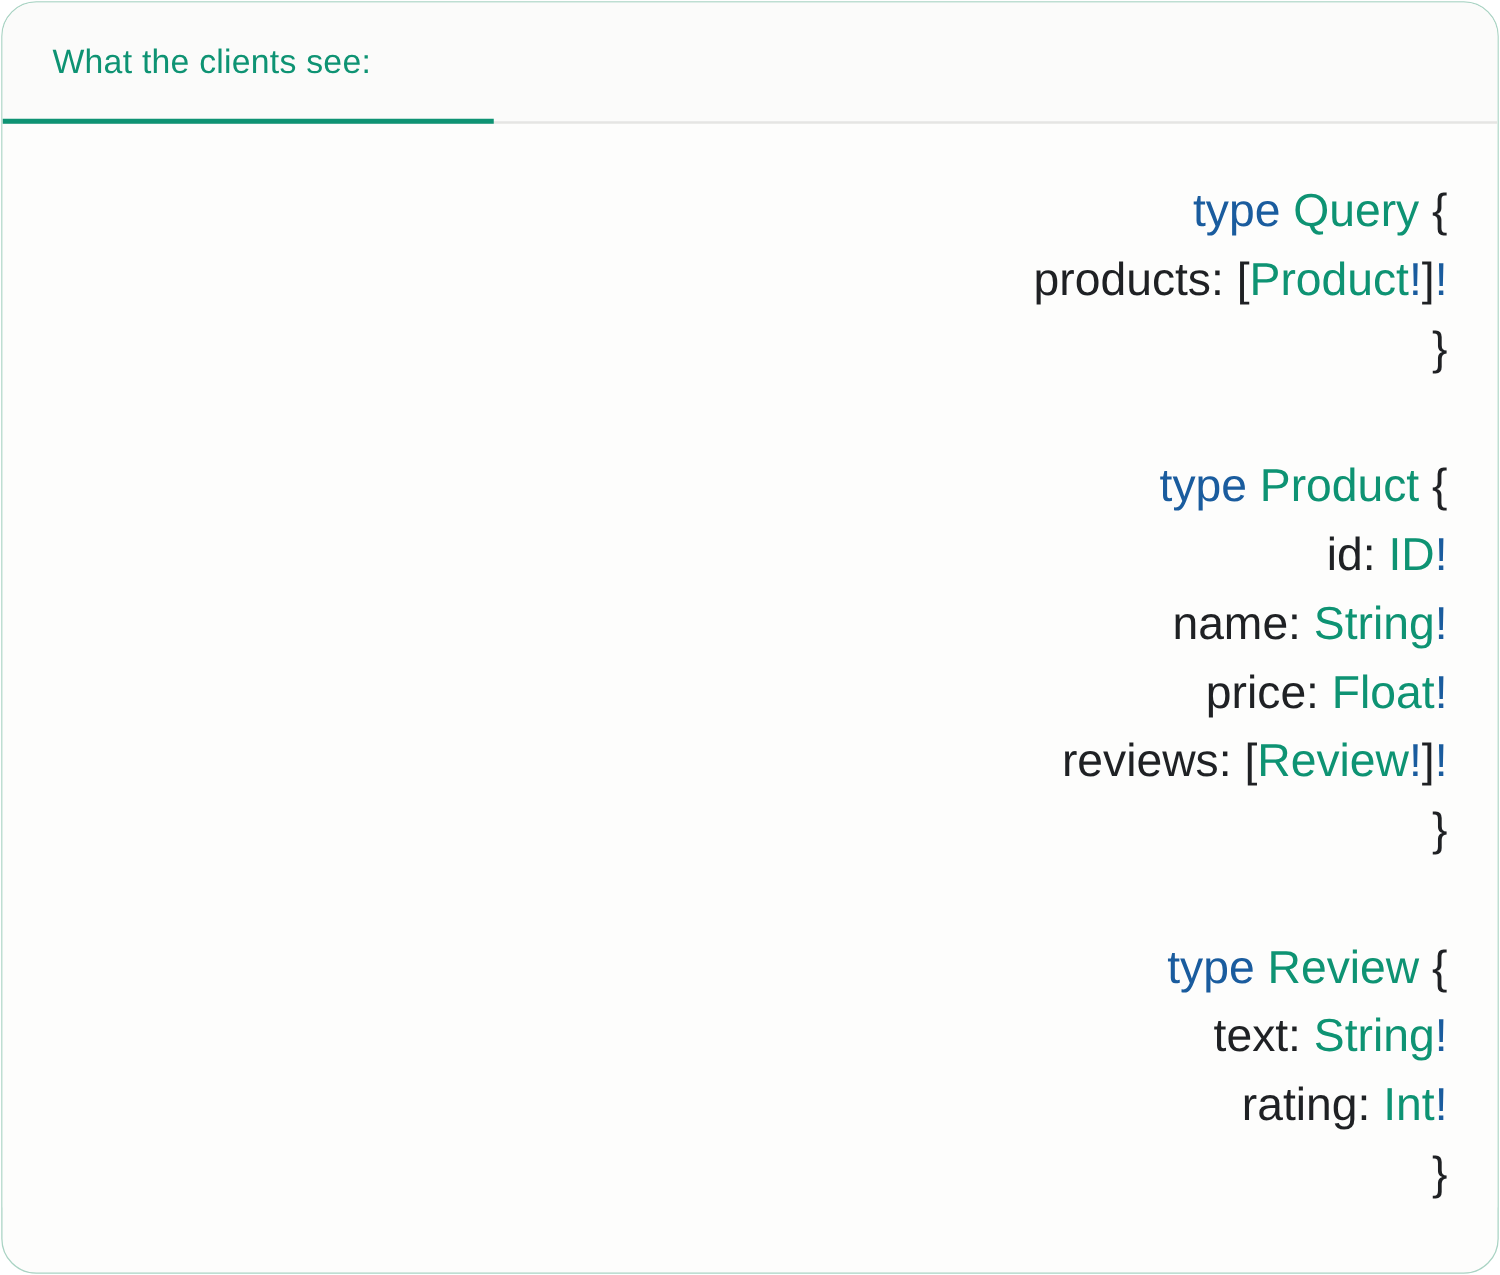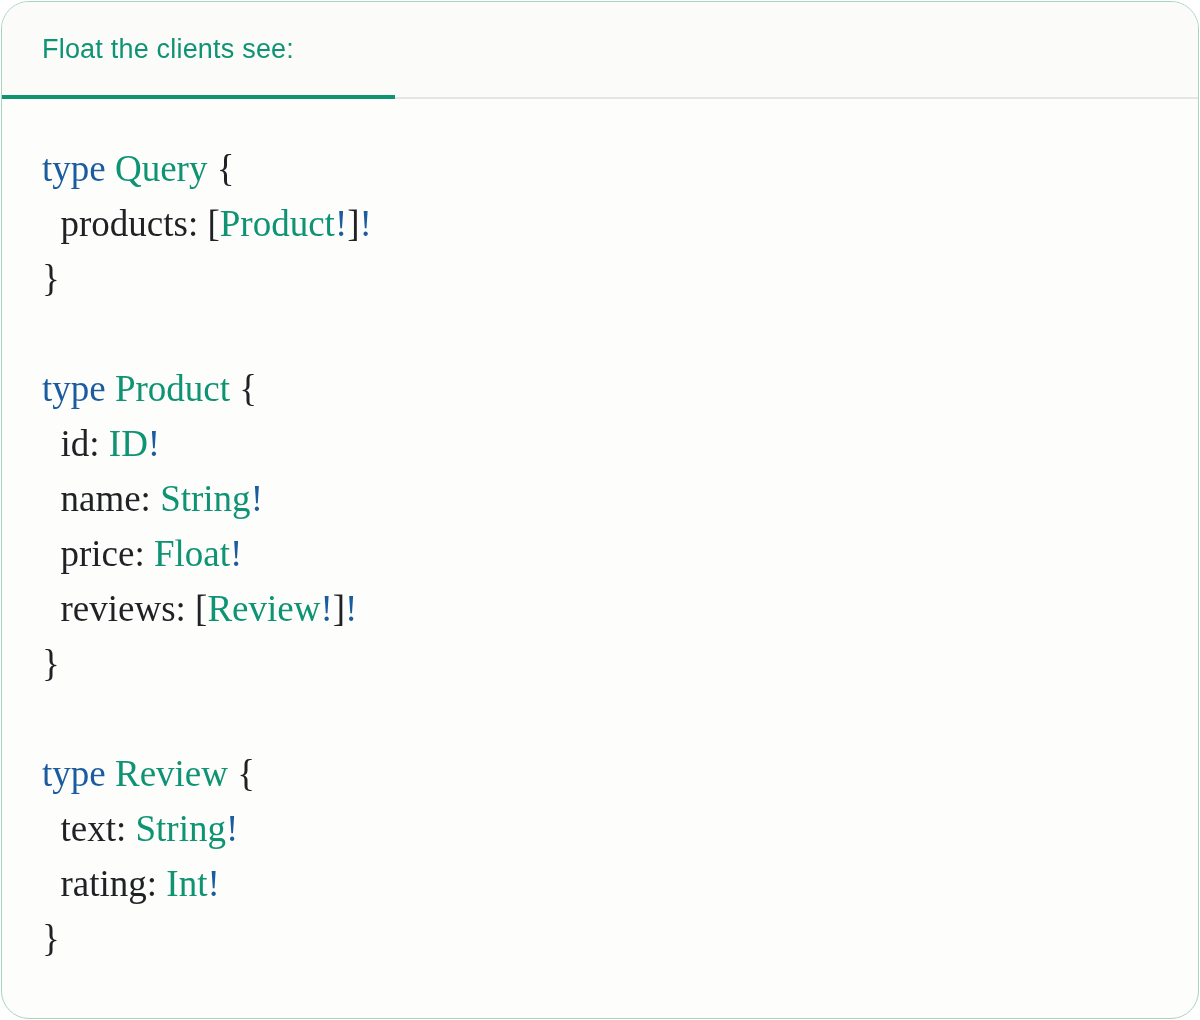--- a/index.html
+++ b/index.html
@@ -53,39 +53,40 @@
   .tab-underline {
     position: absolute;
     left: 0;
     right: 0;
     bottom: -2px;
     height: 4px;
     background: var(--teal);
   }
   .code {
     padding: 42px 40px 0 40px;
-    font-family: Liberation Serif, serif;
+    font-family: Liberation Sans, sans-serif;
     font-size: 37px;
     line-height: 55px;
     color: var(--dark);
     background: #FDFDFC;
+    text-align: right;
   }
   .code-line {
     height: 55px;
     white-space: pre;
   }
   .tok-kw { color: var(--blue); }
   .tok-ty { color: var(--teal); }
   .tok-bg { color: var(--blue); }
   .tok-pl { color: var(--dark); }
 </style>
 </head>
 <body>
 
 <div class="card">
   <div class="tabbar">
     <div class="tab">
-      <span class="tab-label">Float the clients see:</span>
+      <span class="tab-label">What the clients see:</span>
       <span class="tab-underline"></span>
     </div>
   </div>
   <pre class="code" id="code-block"><div class="code-line"><span class="tok-kw">type</span><span class="tok-pl"> </span><span class="tok-ty">Query</span><span class="tok-pl"> {</span></div><div class="code-line"><span class="tok-pl">  products: [</span><span class="tok-ty">Product</span><span class="tok-bg">!</span><span class="tok-pl">]</span><span class="tok-bg">!</span></div><div class="code-line"><span class="tok-pl">}</span></div><div class="code-line"></div><div class="code-line"><span class="tok-kw">type</span><span class="tok-pl"> </span><span class="tok-ty">Product</span><span class="tok-pl"> {</span></div><div class="code-line"><span class="tok-pl">  id: </span><span class="tok-ty">ID</span><span class="tok-bg">!</span></div><div class="code-line"><span class="tok-pl">  name: </span><span class="tok-ty">String</span><span class="tok-bg">!</span></div><div class="code-line"><span class="tok-pl">  price: </span><span class="tok-ty">Float</span><span class="tok-bg">!</span></div><div class="code-line"><span class="tok-pl">  reviews: [</span><span class="tok-ty">Review</span><span class="tok-bg">!</span><span class="tok-pl">]</span><span class="tok-bg">!</span></div><div class="code-line"><span class="tok-pl">}</span></div><div class="code-line"></div><div class="code-line"><span class="tok-kw">type</span><span class="tok-pl"> </span><span class="tok-ty">Review</span><span class="tok-pl"> {</span></div><div class="code-line"><span class="tok-pl">  text: </span><span class="tok-ty">String</span><span class="tok-bg">!</span></div><div class="code-line"><span class="tok-pl">  rating: </span><span class="tok-ty">Int</span><span class="tok-bg">!</span></div><div class="code-line"><span class="tok-pl">}</span></div></pre>
 </div>
 
 </body></html>

